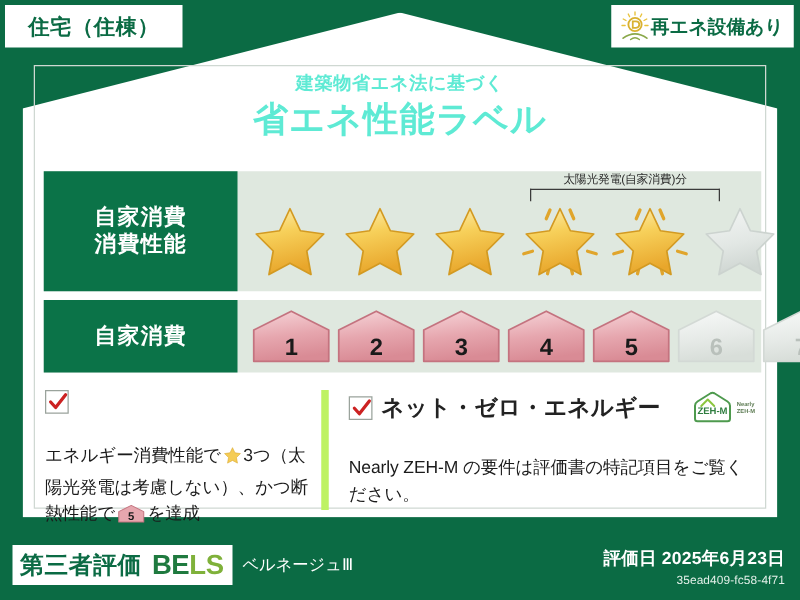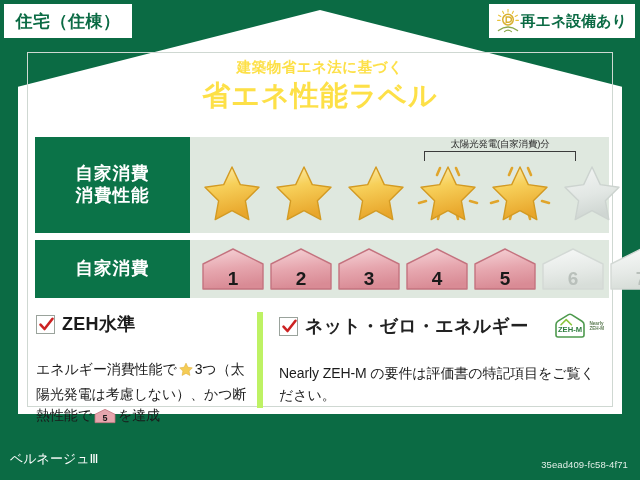--- a/index.html
+++ b/index.html
@@ -11,21 +11,21 @@
     -webkit-font-smoothing:antialiased;
   }
   #label-root{
     position:relative;width:640px;height:480px;
     background:#0b6b44;
     box-sizing:border-box;
   }
 
   
   .badge-housing{
-    position:absolute;left:4px;top:4px;width:128px;height:34px;
+    position:absolute;left:4px;top:4px;width:142px;height:34px;
     background:#ffffff;
     display:flex;align-items:center;justify-content:center;
     color:#0b6b44;font-weight:bold;font-size:17px;letter-spacing:.5px;
     box-sizing:border-box;
   }
   .badge-renew{
     position:absolute;right:5px;top:4px;height:34px;
     background:#ffffff;
     display:flex;align-items:center;gap:0;
     padding:0 8px 0 6px;
@@ -46,21 +46,21 @@
   .inner-frame{
     position:absolute;left:27px;top:52px;width:586px;height:355px;
     border:1px solid #cfd8d2;
     box-sizing:border-box;
     background:transparent;
   }
 
   
   .title-block{
     position:absolute;left:0;right:0;top:60px;text-align:center;
-    color:#fde047;
+    color:#5eead4;
   }
   .title-sub{font-size:14.5px;font-weight:bold;letter-spacing:.5px;line-height:1.1;}
   .title-main{font-size:28px;font-weight:bold;letter-spacing:1px;margin-top:5px;line-height:1.1;}
 
   
   .row{
     position:absolute;left:35px;width:574px;
     display:flex;align-items:stretch;
     background:#dfe8df;
   }
@@ -356,21 +356,20 @@
 
   <div class="panels">
 
     <div class="panel left">
       <div class="panel-head">
         <span class="chk">
           <svg viewBox="0 0 17 17" aria-hidden="true">
             <path d="M2.5 8.6 L6.5 13 L14.5 2.8" fill="none" stroke="#cc2222" stroke-width="2.6" stroke-linecap="round" stroke-linejoin="round"></path>
           </svg>
         </span>
-        <span class="panel-title">ZEH水準</span>
       </div>
       <div class="panel-body">
         <span>エネルギー消費性能で</span><span class="inline-star"><svg width="16" height="16" viewBox="0 0 68 66">
               <path d="M34 8 L42.3 25.6 L61 28.2 L47.4 41.8 L50.8 60.6 L34 51.6 L17.2 60.6 L20.6 41.8 L7 28.2 L25.7 25.6 Z" fill="#f5cc55" stroke="#d9a72c" stroke-width="2" stroke-linejoin="round"></path>
             </svg></span><span>3つ（太陽光発電は考慮しない）、かつ断熱性能で</span><span class="inline-house"><svg viewBox="0 0 66 46">
               <path d="M3 18 L33 3 L63 18 L63 43 L3 43 Z" fill="#e6a6ae" stroke="#c4737f" stroke-width="2.4" stroke-linejoin="round"></path>
             </svg><span class="n">5</span></span><span>を達成</span>
       </div>
     </div>
 
@@ -393,20 +392,25 @@
             <span>ZEH-M</span>
           </span>
         </span>
       </div>
       <div class="panel-body">Nearly ZEH-M の要件は評価書の特記項目をご覧ください。</div>
     </div>
 
   </div>
 
   <div class="footer-bels">
+    <div class="bels-box">
+      <span class="bels-jp">第三者評価</span>
+      <span class="bels-en"><span class="b1">BE</span><span class="b2">LS</span></span>
+    </div>
     <span class="bldg-name">ベルネージュⅢ</span>
   </div>
 
   <div class="footer-right">
+    <div class="eval-date">評価日 2025年6月23日</div>
     <div class="eval-id">35ead409-fc58-4f71</div>
   </div>
 
 </div>
 
 </body></html>

